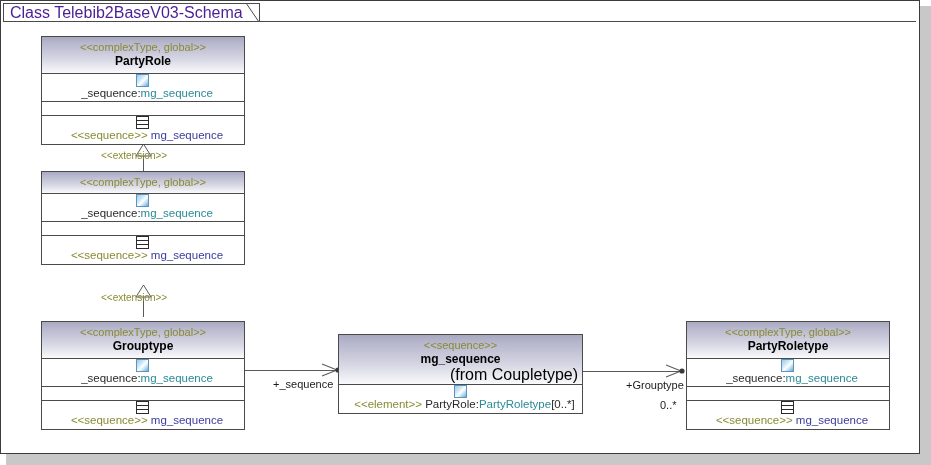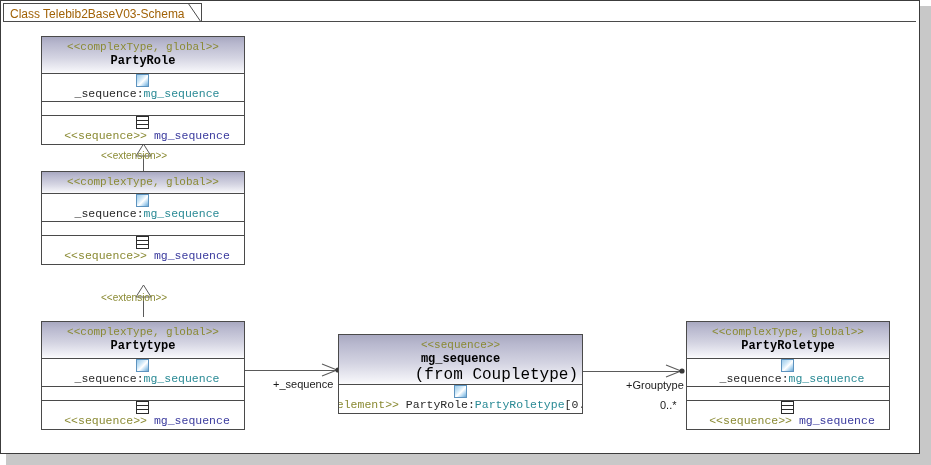--- a/index.html
+++ b/index.html
@@ -34,23 +34,23 @@
   
   .title-tab {
     position: absolute;
     left: 3px; top: 3px;
     height: 18px;
     padding: 0 16px 0 6px;
     background: #ffffff;
     border: 1px solid #4a4a4a;
     border-bottom: none;
     display: flex;
-    align-items: flex-end;
-    font-size: 12px;
-    color: #a16207;
+    align-items: flex-start;
+    font-size: 16px;
+    color: #4c1d95;
     white-space: nowrap;
     z-index: 12;
   }
   .title-tab .corner {
     position: absolute;
     right: -1px; top: -1px;
     width: 14px; height: 19px;
     overflow: hidden;
   }
   .title-tab .corner svg { display: block; }
@@ -61,21 +61,20 @@
     background: #4a4a4a;
     z-index: 11;
   }
 
   
   .uml-box {
     position: absolute;
     background: #ffffff;
     border: 1px solid #4a4a4a;
     z-index: 6;
-    font-family: Liberation Mono, monospace;
   }
   .uml-head {
     background: linear-gradient(to bottom, #a8a8c0 0%, #b8b8ce 18%, #d4d4e2 58%, #f2f2f7 92%, #fbfbfd 100%);
     border-bottom: 1px solid #4a4a4a;
     text-align: center;
     padding: 3px 4px 4px 4px;
   }
   .stereo {
     font-size: 11px;
     color: #8a8a33;
@@ -261,21 +260,21 @@
       <span class="row-text">
         <span class="t-olive">&lt;&lt;sequence&gt;&gt;</span>
         <span class="t-blue">mg_sequence</span>
       </span>
     </div>
   </div>
 
   <div class="uml-box" style="left:41px; top:321px; width:204px;">
     <div class="uml-head">
       <div class="stereo">&lt;&lt;complexType, global&gt;&gt;</div>
-      <div class="cls-name">Partytype</div>
+      <div class="cls-name">Grouptype</div>
     </div>
     <div class="uml-row">
       <span class="ico ico-attr"></span>
       <span class="row-text">
         <span class="t-dark">_sequence:</span><span class="t-teal">mg_sequence</span>
       </span>
     </div>
     <div class="uml-row empty"></div>
     <div class="uml-row noborder">
       <span class="ico ico-seq"></span>

